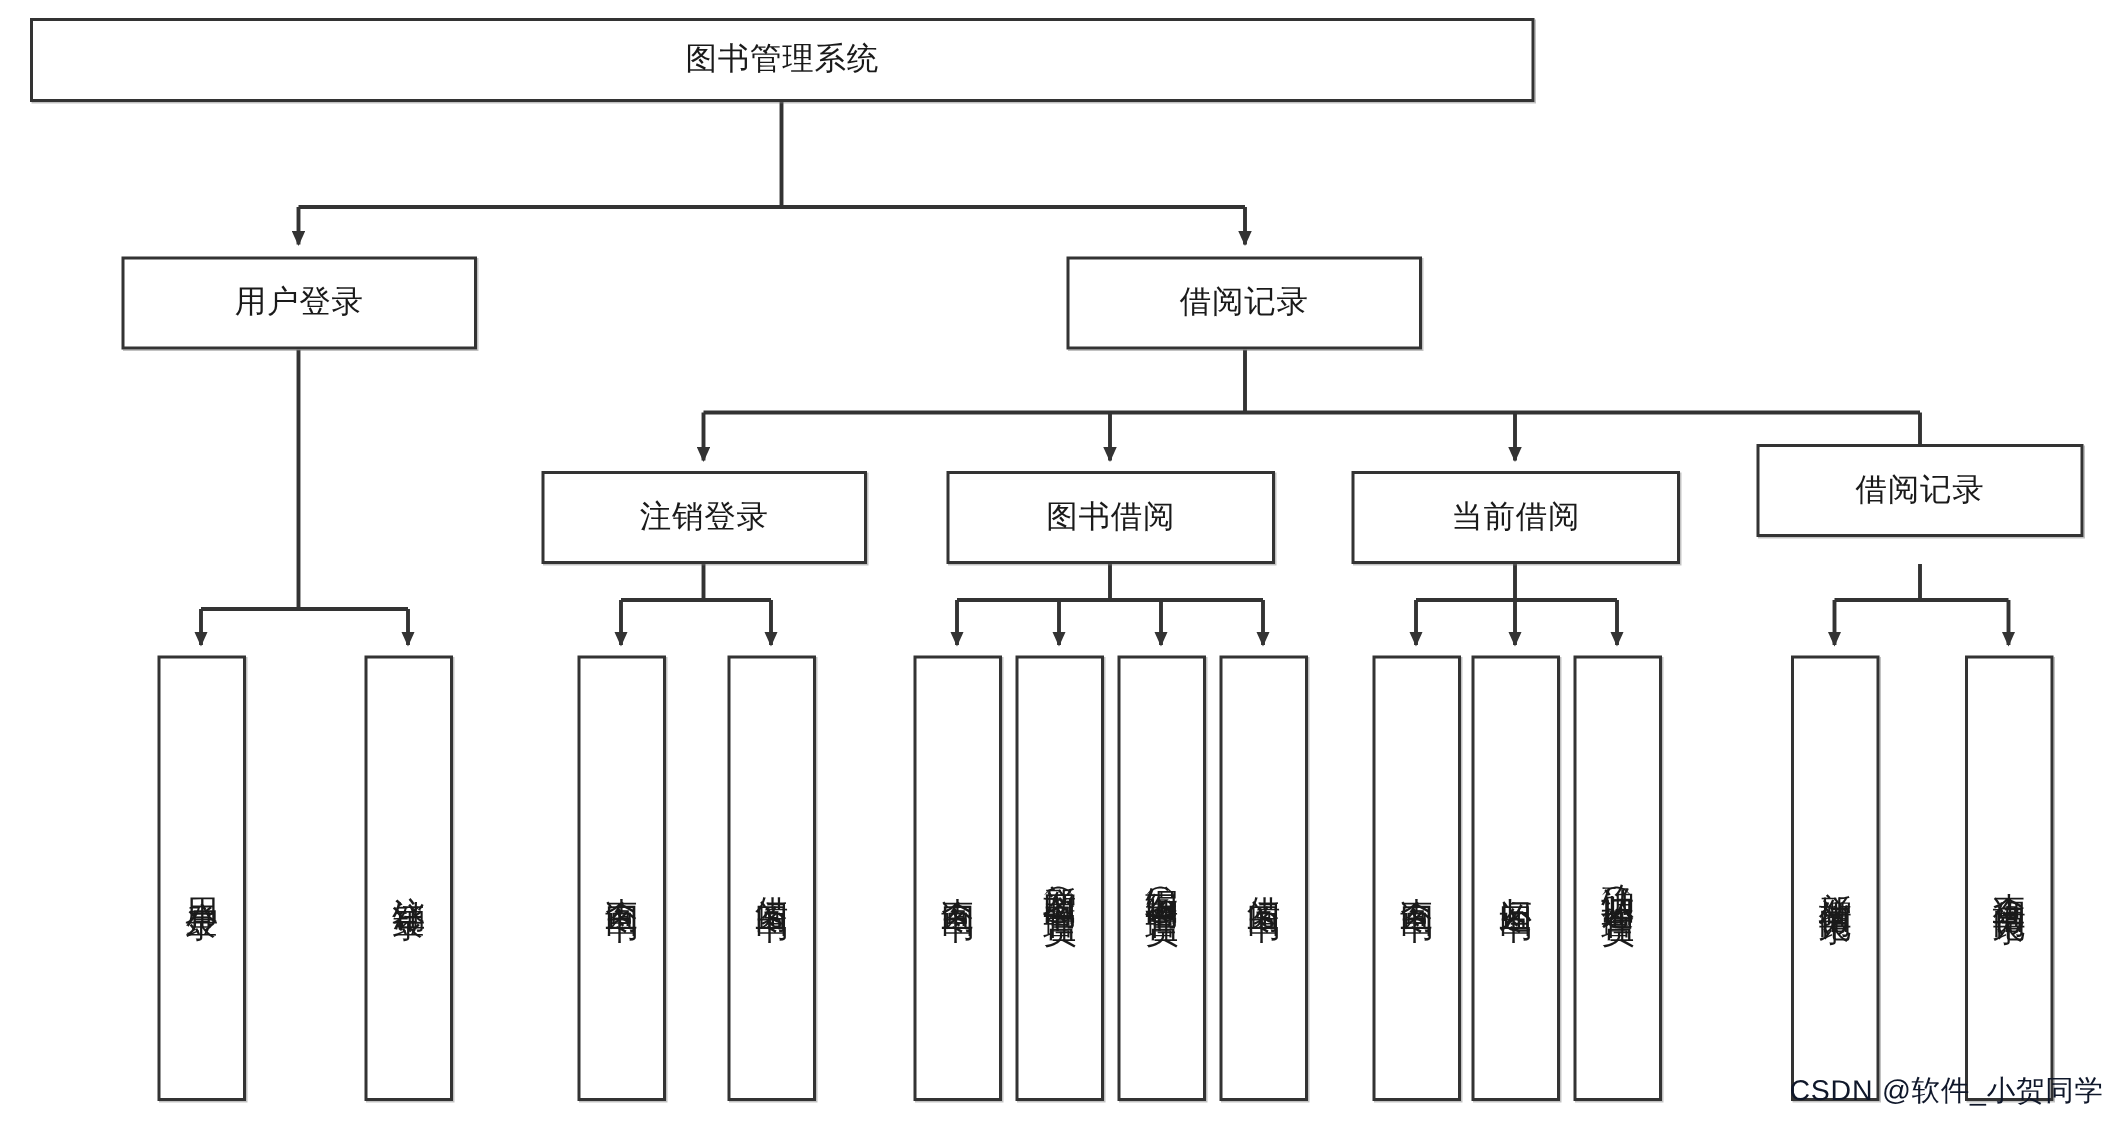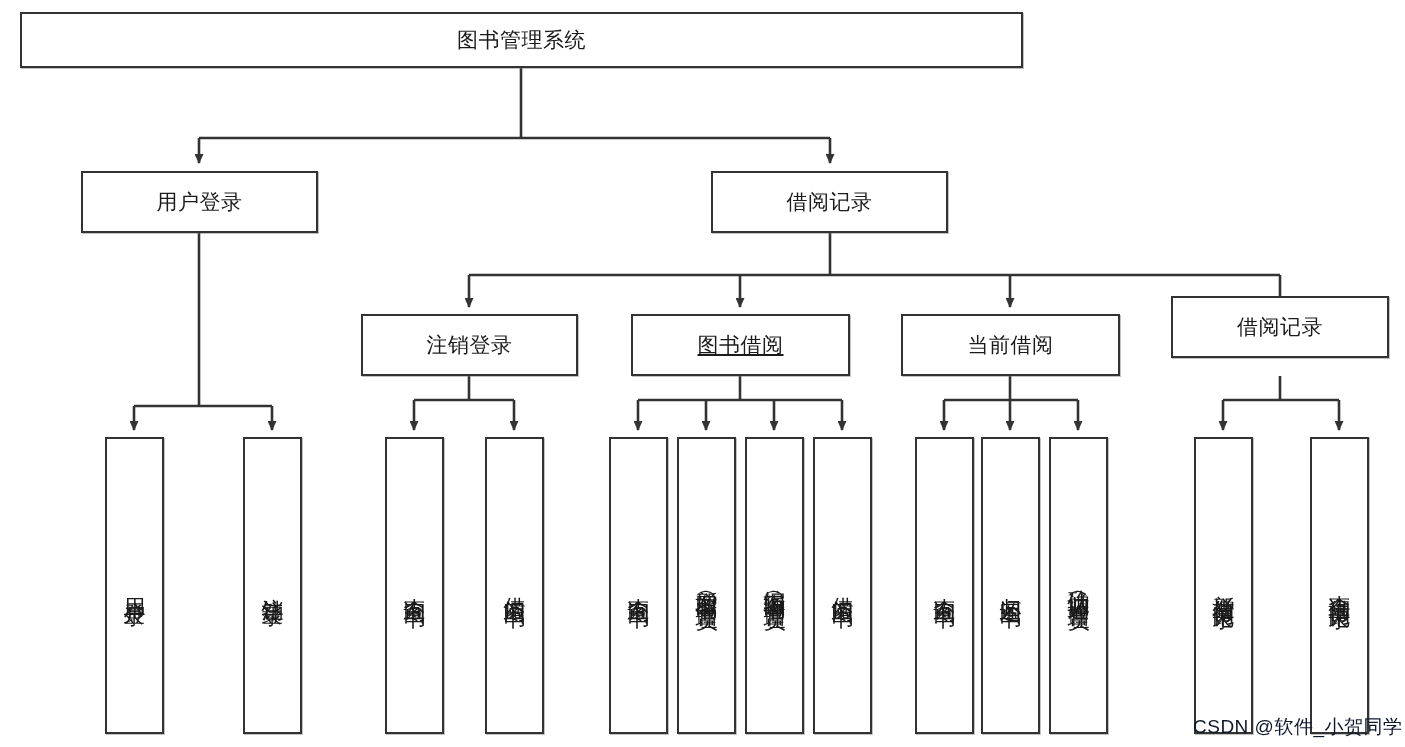--- a/index.html
+++ b/index.html
@@ -129,21 +129,21 @@
   <div class="node horiz" style="left:81px; top:171px; width:237px; height:62px;">
     <span class="label">用户登录</span>
   </div>
   <div class="node horiz" style="left:711px; top:171px; width:237px; height:62px;">
     <span class="label">借阅记录</span>
   </div>
 
   <div class="node horiz" style="left:361px; top:314px; width:217px; height:62px;">
     <span class="label">注销登录</span>
   </div>
-  <div class="node horiz" style="left:631px; top:314px; width:219px; height:62px;text-decoration:underline;">
+  <div class="node horiz" style="left:631px; top:314px; width:219px; height:62px;">
     <span class="label">图书借阅</span>
   </div>
   <div class="node horiz" style="left:901px; top:314px; width:219px; height:62px;">
     <span class="label">当前借阅</span>
   </div>
   <div class="node horiz" style="left:1171px; top:296px; width:218px; height:62px;">
     <span class="label">借阅记录</span>
   </div>
 
   <div class="node vert" style="left:105px; top:437px; width:59px; height:297px;">

